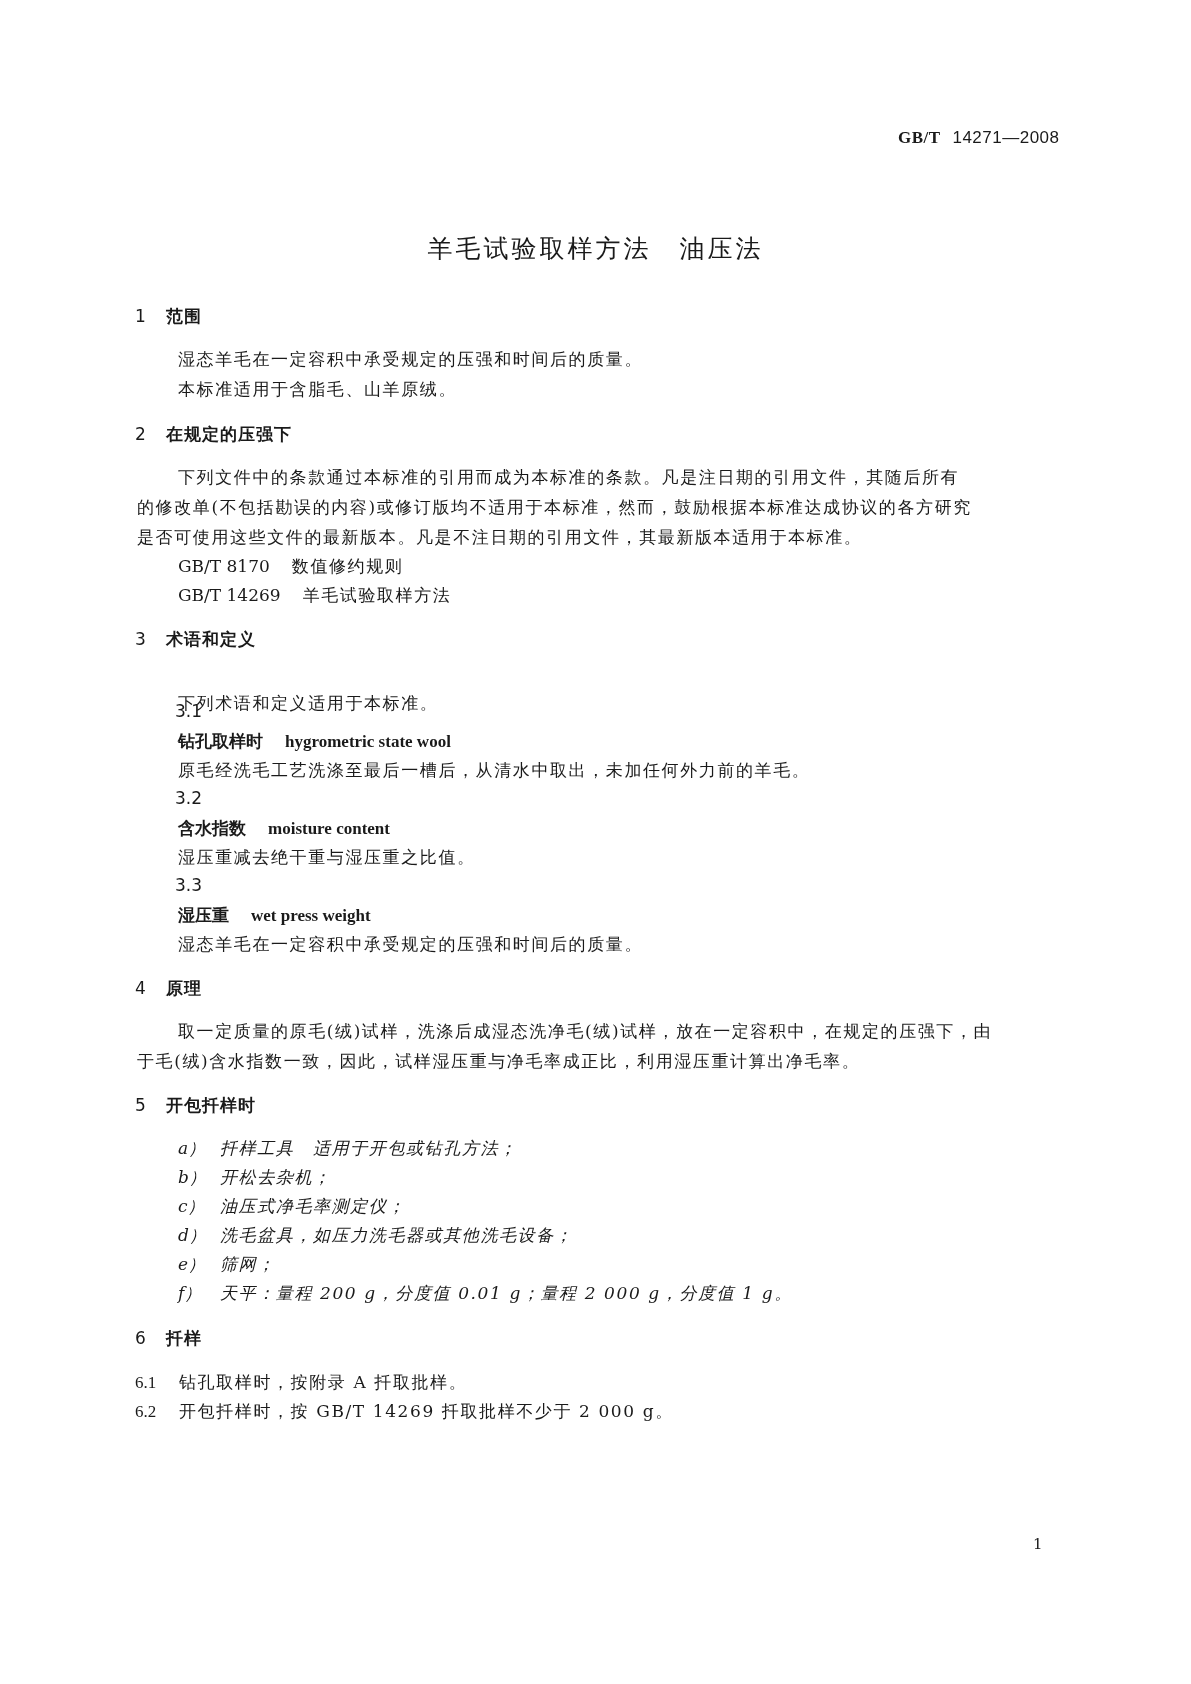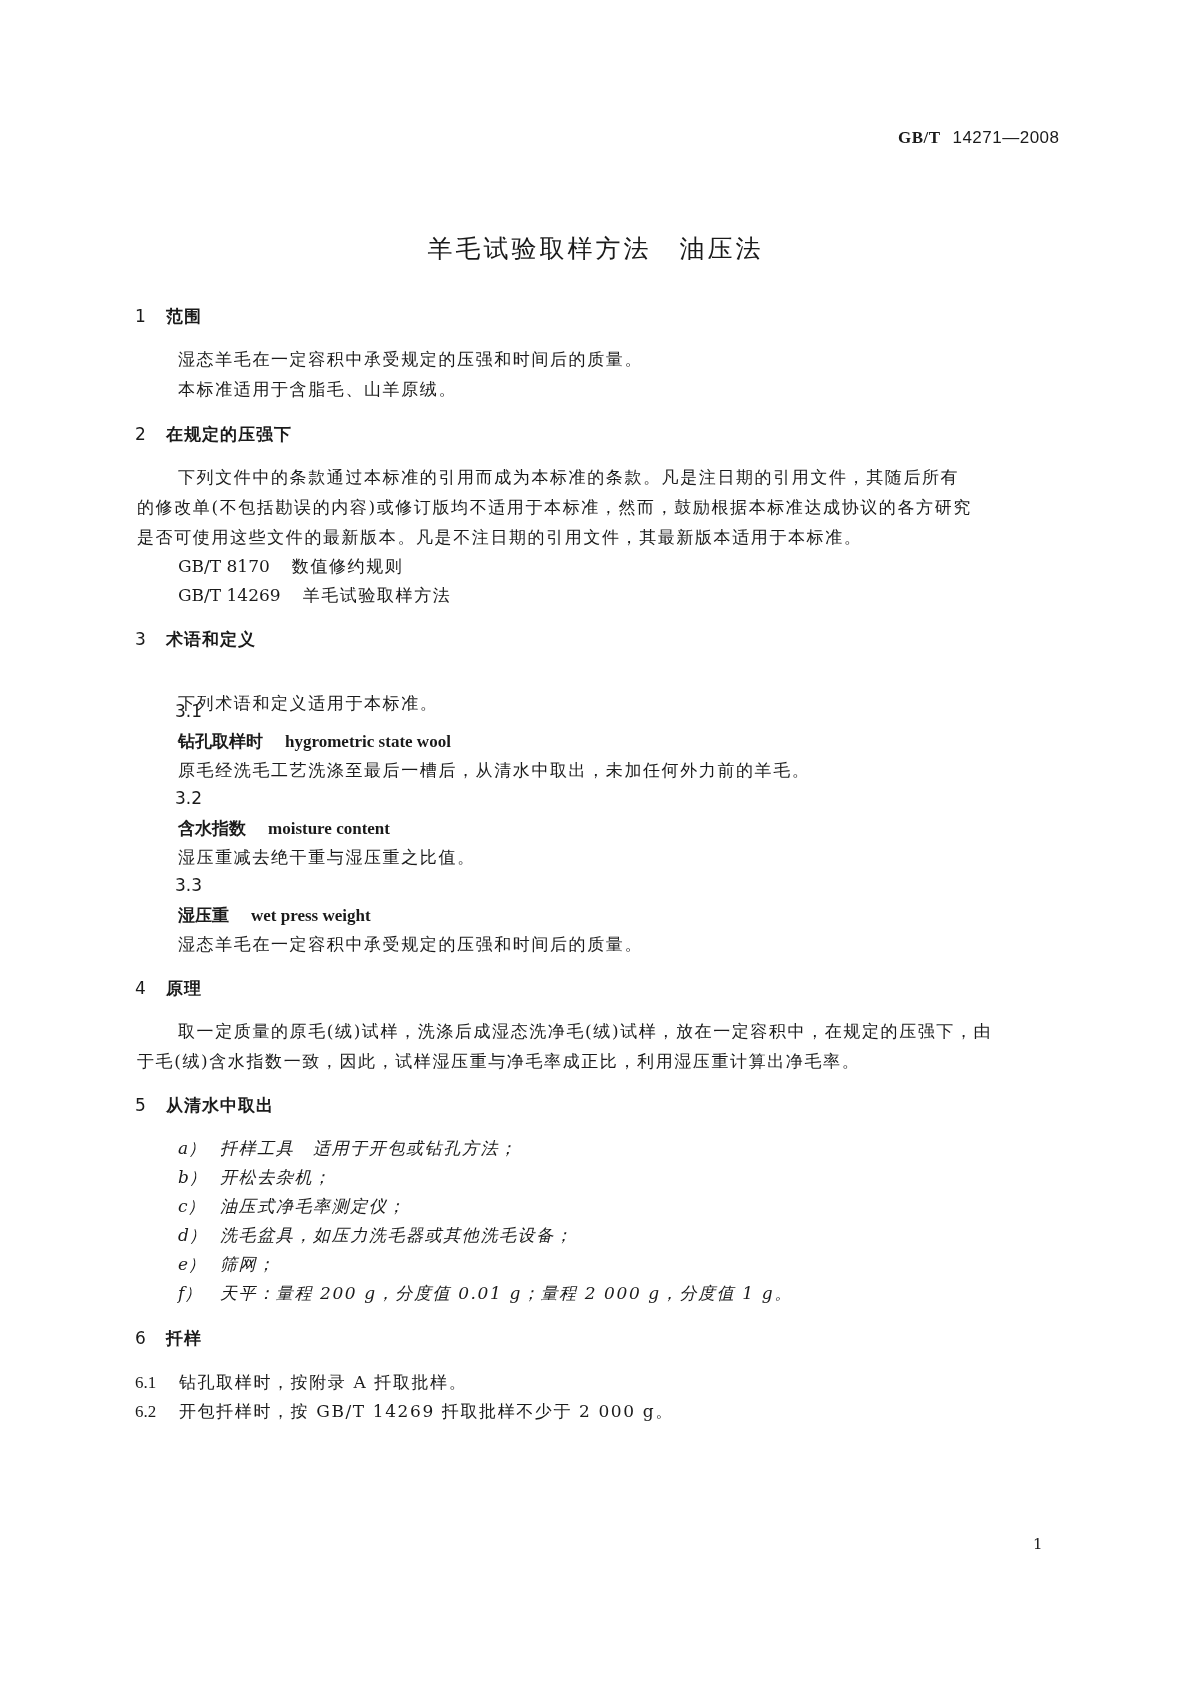--- a/index.html
+++ b/index.html
@@ -78,21 +78,21 @@
 </div>
 <div class="abs p i1" style="top:933px">湿态羊毛在一定容积中承受规定的压强和时间后的质量。</div>
 
 <div class="abs h" style="top:977px">
   <span class="num">4</span><span>原理</span>
 </div>
 <div class="abs p i1" style="top:1020px">取一定质量的原毛(绒)试样，洗涤后成湿态洗净毛(绒)试样，放在一定容积中，在规定的压强下，由</div>
 <div class="abs p i0" style="top:1050px">于毛(绒)含水指数一致，因此，试样湿压重与净毛率成正比，利用湿压重计算出净毛率。</div>
 
 <div class="abs h" style="top:1094px">
-  <span class="num">5</span><span>从清水中取出</span>
+  <span class="num">5</span><span>开包扦样时</span>
 </div>
 <div class="abs list" style="top:1137px">
   <span class="lbl">a）</span><span>扦样工具　适用于开包或钻孔方法；</span>
 </div>
 <div class="abs list" style="top:1166px">
   <span class="lbl">b）</span><span>开松去杂机；</span>
 </div>
 <div class="abs list" style="top:1195px">
   <span class="lbl">c）</span><span>油压式净毛率测定仪；</span>
 </div>

